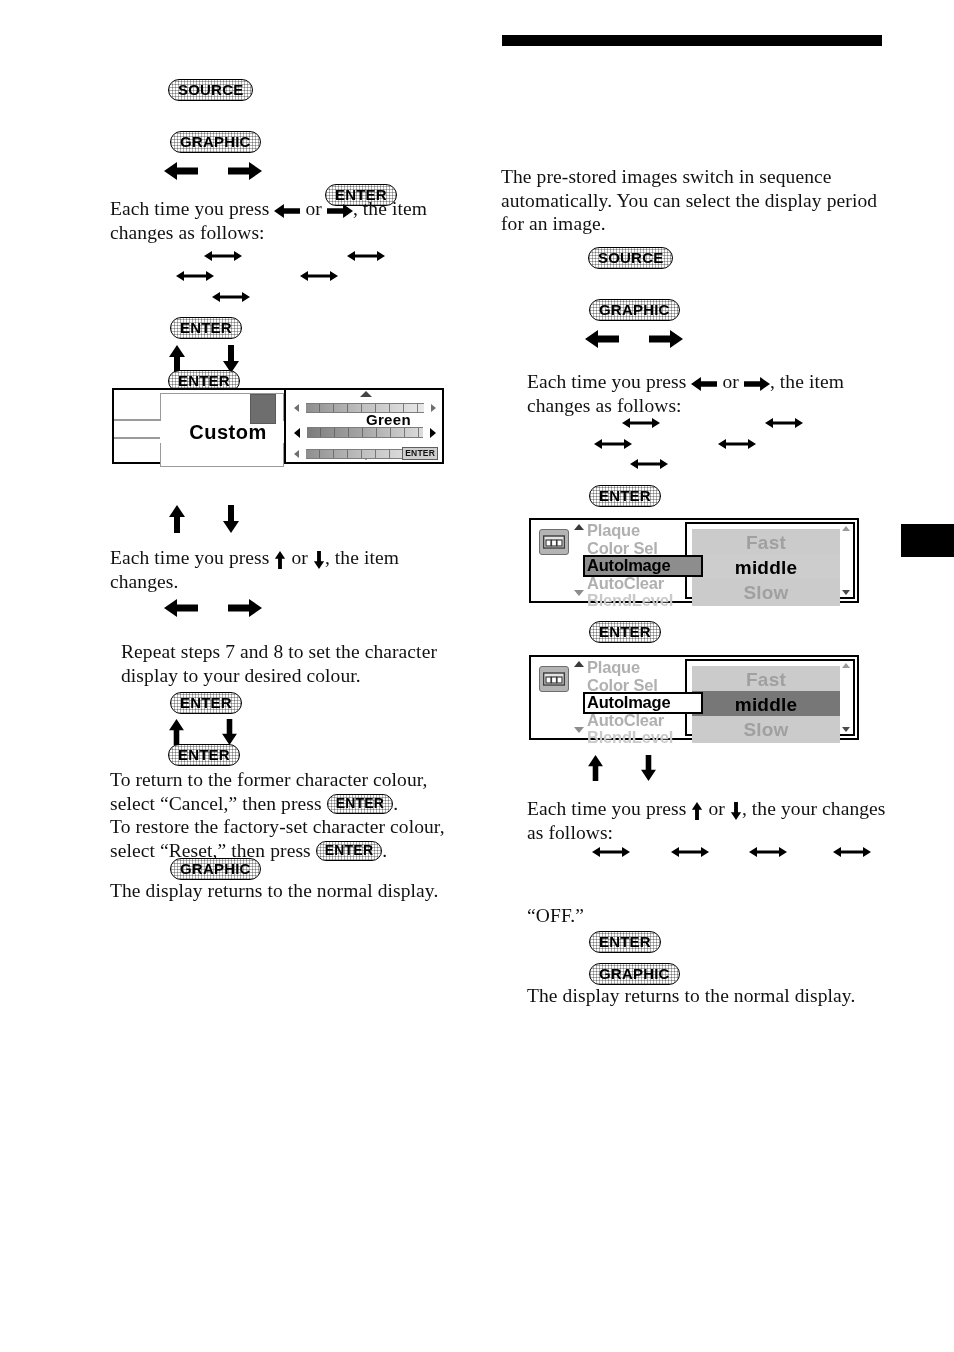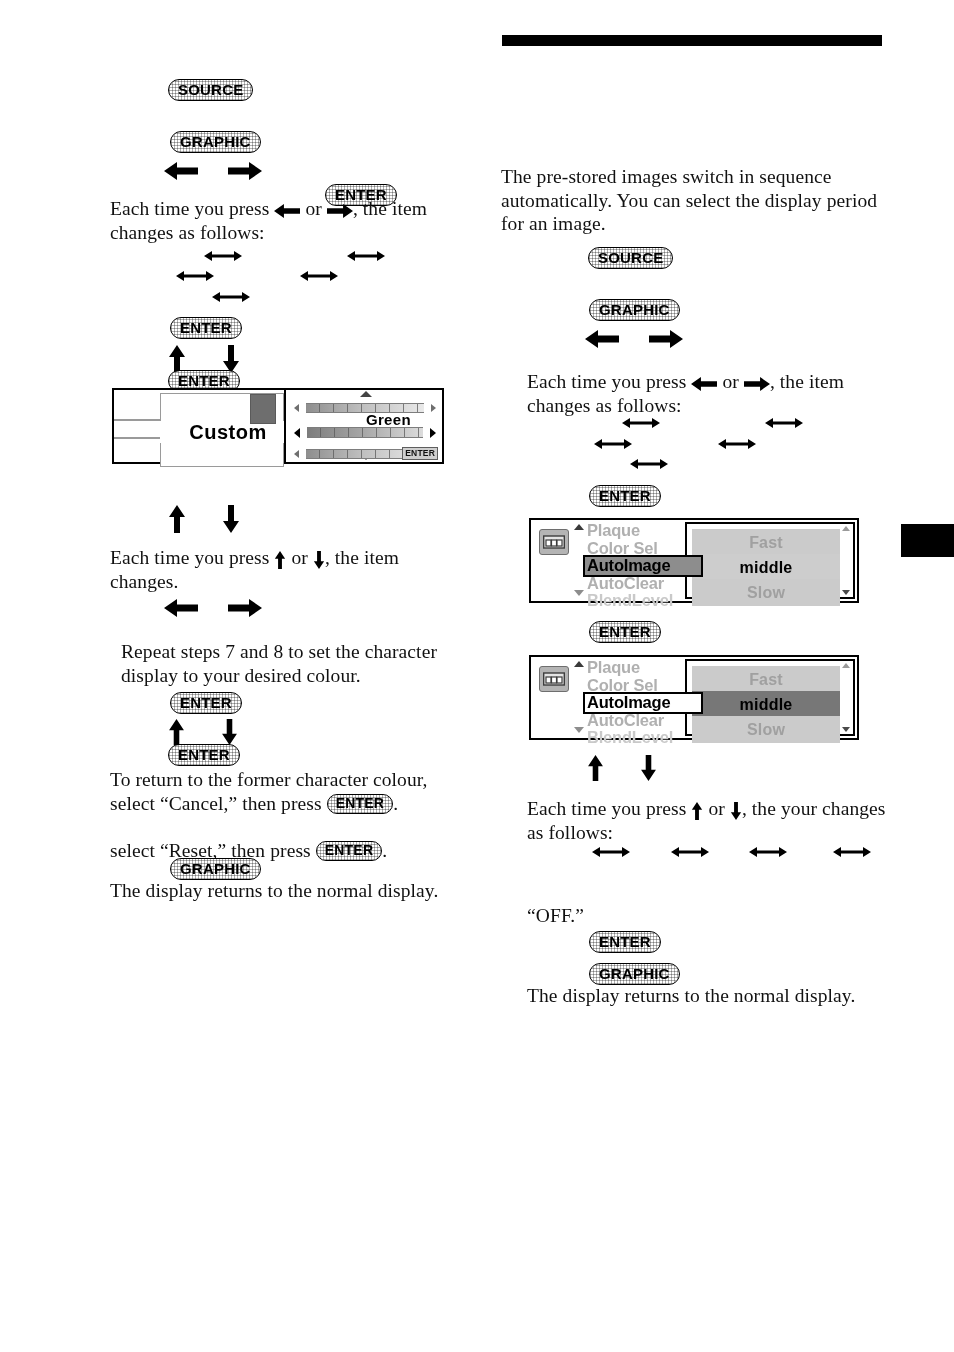--- a/index.html
+++ b/index.html
@@ -171,21 +171,21 @@
   }
   .m-panel .p-scroll{position:absolute;right:1px;top:2px;bottom:2px;width:10px;}
   .m-panel .p-scroll .up{position:absolute;top:0;left:0;width:0;height:0;
     border-left:4px solid transparent;border-right:4px solid transparent;border-bottom:5px solid #9a9a9a;}
   .m-panel .p-scroll .dn{position:absolute;bottom:0;left:0;width:0;height:0;
     border-left:4px solid transparent;border-right:4px solid transparent;border-top:5px solid #4a4a4a;}
   .p-opt{
     position:absolute;left:5px;right:13px;height:27px;
     display:flex;align-items:center;justify-content:center;
     font-family:"Liberation Sans", sans-serif;
-    font-weight:bold;font-size:16px;letter-spacing:0.2px;
+    font-weight:bold;font-size:19px;letter-spacing:0.2px;
     background:#cbcbcb;color:#a0a0a0;
   }
   .p-opt.cur-light{background:#cdcdcd;color:#000;}
   .p-opt.cur-dark{background:#777777;color:#000;}
 </style>
 </head>
 <body>
 
 <div class="page">
 
@@ -395,21 +395,21 @@
   </div>
 
   <div class="abs" style="left:168px;top:744px;">
     <span class="btn">ENTER</span>
   </div>
 
   <div class="abs btext" style="left:110px;top:768px;width:360px;">
     <span>To return to the former character colour,</span><br>
     <span>select “Cancel,” then press</span>
     <span class="btn inline">ENTER</span><span>.</span><br>
-    <br>
+    <span>To restore the factory-set character colour,</span><br>
     <span>select “Reset,” then press</span>
     <span class="btn inline">ENTER</span><span>.</span>
   </div>
 
   <div class="abs" style="left:170px;top:858px;">
     <span class="btn">GRAPHIC</span>
   </div>
 
   <div class="abs btext" style="left:110px;top:879px;width:380px;">The display returns to the normal display.</div>
 

